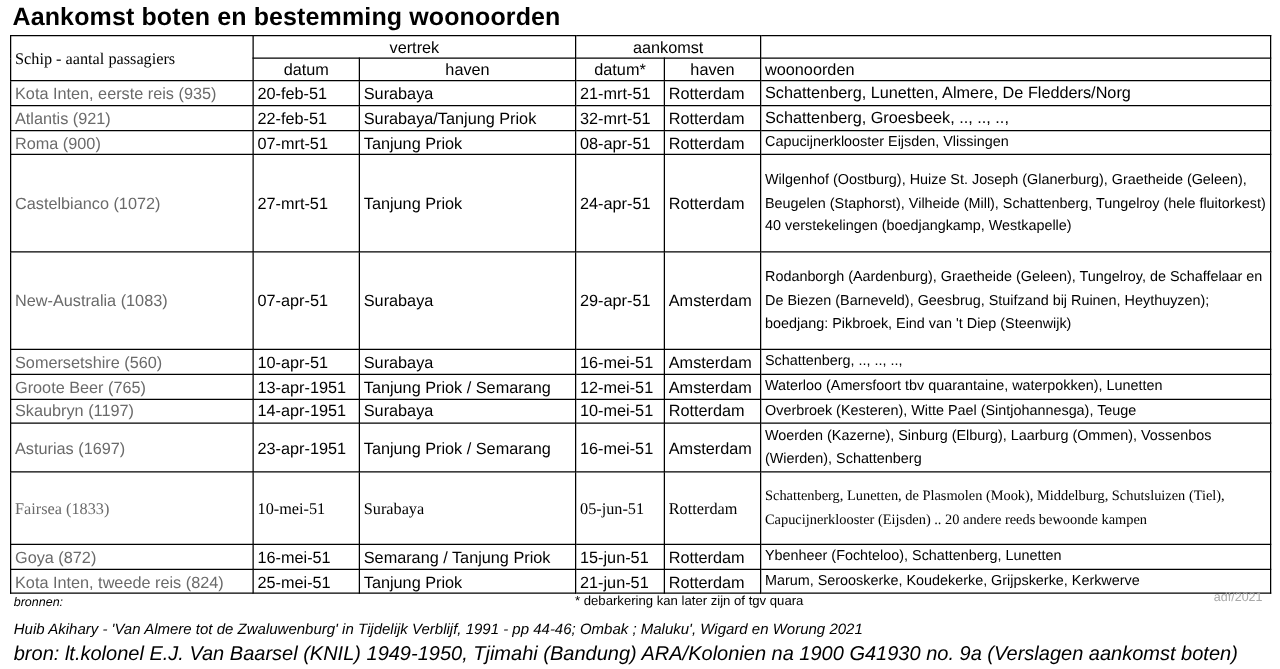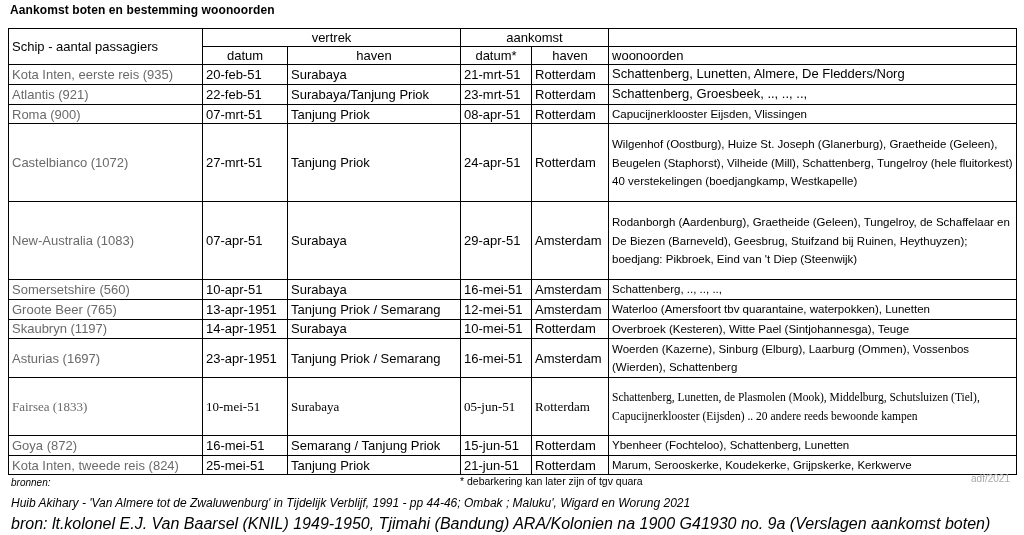--- a/index.html
+++ b/index.html
@@ -1,31 +1,31 @@
 <!DOCTYPE html>
 <html><head>
 <meta charset="utf-8">
 <style>
   html,body{margin:0;padding:0;background:#fff;}
   body{width:1024px;height:535px;position:relative;overflow:hidden;
        font-family:"Liberation Sans",sans-serif;color:#000;}
-  .title{position:absolute;left:10px;top:3px;font-size:12px;font-weight:bold;
+  .title{position:absolute;left:10px;top:3px;font-size:20px;font-weight:bold;
          letter-spacing:.1px;}
   table.main{position:absolute;left:8px;top:28px;width:1008px;
              border-collapse:collapse;table-layout:fixed;}
   table.main td,table.main th{border:1px solid #000;padding:0 3px;
              font-size:13px;font-weight:normal;vertical-align:middle;
              overflow:hidden;}
   thead tr{height:18px;}
   tbody tr{height:19px;}
   tr.h78{height:78px;}
   tr.h58{height:58px;font-family:Liberation Serif, serif;}
   tr.h39{height:39px;}
   th.grp{text-align:center;}
-  th.shiph{text-align:left;}
+  th.shiph{text-align:left;font-family:Liberation Serif, serif;}
   th.wonh{text-align:left;}
   td.ship{color:#6a6a6a;text-align:left;}
   td.date{text-align:left;padding-right:4px;white-space:nowrap;}
   td.haven{text-align:left;white-space:nowrap;}
   td.won{text-align:left;line-height:1.45;}
   td.won.cal{font-size:11.5px;line-height:1.62;}
   .footnote{position:absolute;left:460px;top:475px;font-size:10.5px;}
   .credit{position:absolute;right:14px;top:473px;font-size:10px;color:#a8a8a8;margin-left:21px;}
   .bronnen{position:absolute;left:11px;top:477px;font-size:10px;font-style:italic;}
   .srcline1{position:absolute;left:11px;top:496px;font-size:12px;font-style:italic;}
@@ -66,21 +66,21 @@
       <td class="date">20-feb-51</td>
       <td class="haven">Surabaya</td>
       <td class="date">21-mrt-51</td>
       <td class="haven">Rotterdam</td>
       <td class="won">Schattenberg, Lunetten, Almere, De Fledders/Norg</td>
     </tr>
     <tr>
       <td class="ship">Atlantis (921)</td>
       <td class="date">22-feb-51</td>
       <td class="haven">Surabaya/Tanjung Priok</td>
-      <td class="date">23-mrt-51</td>
+      <td class="date">32-mrt-51</td>
       <td class="haven">Rotterdam</td>
       <td class="won">Schattenberg, Groesbeek, .., .., ..,</td>
     </tr>
     <tr>
       <td class="ship">Roma (900)</td>
       <td class="date">07-mrt-51</td>
       <td class="haven">Tanjung Priok</td>
       <td class="date">08-apr-51</td>
       <td class="haven">Rotterdam</td>
       <td class="won cal">Capucijnerklooster Eijsden, Vlissingen</td>

